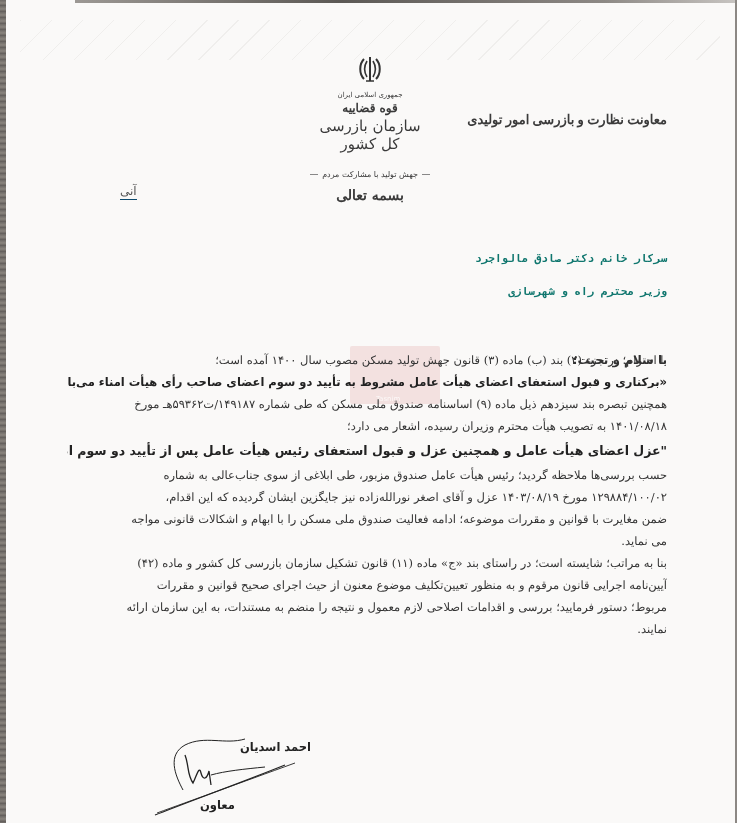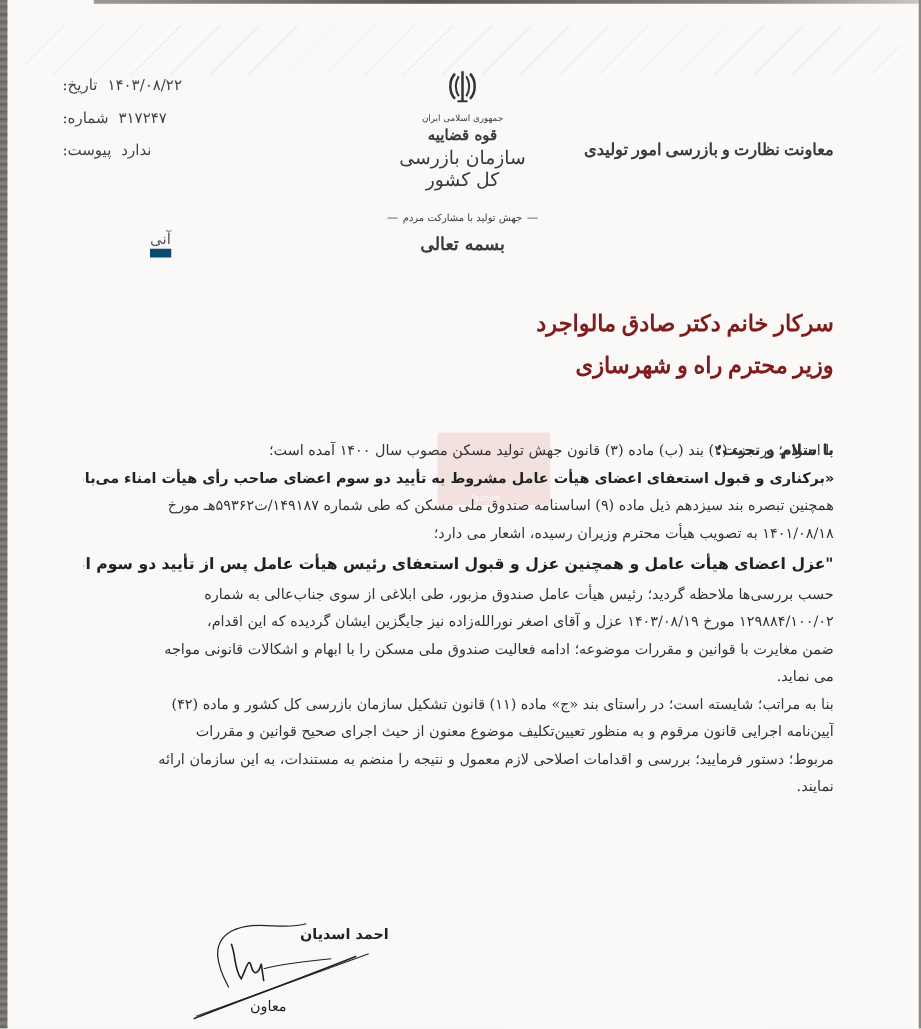--- a/index.html
+++ b/index.html
@@ -40,21 +40,21 @@
     
     .meta {
       position: absolute; left: 50px; top: 55px; width: 110px;
       font-family: "DejaVu Serif", serif; font-size: 12.5px; color: #444;
     }
     .meta-row { display: flex; flex-direction: row-reverse; justify-content: flex-start; gap: 8px; height: 26px; align-items: center; }
     .meta-label { font-size: 12px; color: #444; white-space: nowrap; }
     .meta-value { font-size: 12px; letter-spacing: 0.5px; white-space: nowrap; }
     .urgent {
       position: absolute; left: 120px; top: 184px; font-family: "DejaVu Serif", serif;
-      font-size: 12px; color: #555; border-bottom: 7px solid #0c4a6e; padding-bottom: 1px;
+      font-size: 12px; color: #555; border-bottom: 1px solid #0c4a6e; padding-bottom: 1px;
     }
 
     
     .emblem {
       position: absolute; left: 310px; top: 55px; width: 120px; text-align: center;
       font-family: "DejaVu Serif", serif; color: #3a3a3a;
     }
     .emblem-logo { width: 28px; height: 30px; margin: 0 auto; }
     .emblem-small { font-size: 7px; margin-top: 2px; }
     .emblem-mid { font-size: 12px; margin-top: 2px; font-weight: bold; }
@@ -65,21 +65,21 @@
 
     
     .department {
       position: absolute; right: 70px; top: 112px; font-family: Liberation Serif, serif;
       font-size: 13px; font-weight: bold; color: #3a3a3a; margin-left: 32px;
     }
 
     
     .recipient {
       position: absolute; right: 70px; top: 243px; text-align: right;
-      font-family: Liberation Serif, serif; font-weight: bold; font-size: 18px; color: #7f1d1d;
+      font-family: Liberation Mono, monospace; font-weight: bold; font-size: 11px; color: #0f766e;
       line-height: 33px;
     }
     .greeting {
       position: absolute; right: 70px; top: 318px; font-size: 12px; font-weight: bold; color: #333; margin-top: 35px;
     }
 
     
     .body {
       position: absolute; right: 70px; top: 349px; width: 600px;
       font-family: "DejaVu Serif", serif; font-size: 11.5px; color: #333; text-align: justify;
@@ -105,47 +105,33 @@
     
     .signature {
       position: absolute; left: 145px; top: 735px; width: 160px; height: 85px;
     }
     .sig-name {
       position: absolute; left: 95px; top: 5px; font-family: "DejaVu Sans", sans-serif;
       font-weight: bold; font-size: 11.5px; color: #222; white-space: nowrap;
     }
     .sig-title {
       position: absolute; left: 55px; top: 63px; font-family: "DejaVu Sans", sans-serif;
-      font-weight: normal; font-size: 11.5px; color: #222;
+      font-weight: bold; font-size: 11.5px; color: #222;
     }
     .sig-svg { position: absolute; left: 0; top: 0; }
   </style>
 </head>
 <body>
 
 <div class="page">
   <div class="edge-left"></div>
   <div class="edge-top"></div>
   <div class="edge-right"></div>
   <div class="pattern"></div>
 
-  <div class="meta rtl">
-    <div class="meta-row">
-      <span class="meta-label">تاریخ:</span>
-      <span class="meta-value">۱۴۰۳/۰۸/۲۲</span>
-    </div>
-    <div class="meta-row">
-      <span class="meta-label">شماره:</span>
-      <span class="meta-value">۳۱۷۲۴۷</span>
-    </div>
-    <div class="meta-row">
-      <span class="meta-label">پیوست:</span>
-      <span class="meta-value">ندارد</span>
-    </div>
-  </div>
   <div class="urgent rtl">آنی</div>
 
   <div class="emblem rtl">
     <svg class="emblem-logo" viewBox="0 0 28 30" width="28" height="30">
       <path d="M8 4 C3 9 3 19 8 24" stroke="#333" stroke-width="2" fill="none"></path>
       <path d="M20 4 C25 9 25 19 20 24" stroke="#333" stroke-width="2" fill="none"></path>
       <path d="M11 6 C8 11 8 17 11 22" stroke="#333" stroke-width="1.6" fill="none"></path>
       <path d="M17 6 C20 11 20 17 17 22" stroke="#333" stroke-width="1.6" fill="none"></path>
       <line x1="14" y1="2" x2="14" y2="26" stroke="#333" stroke-width="2"></line>
       <path d="M10 26 L18 26" stroke="#333" stroke-width="1.5"></path>

